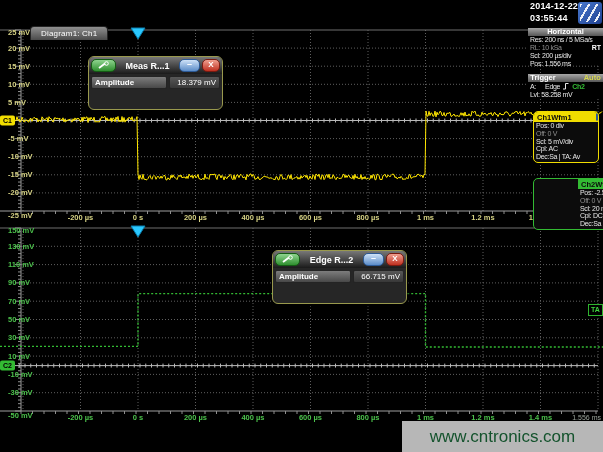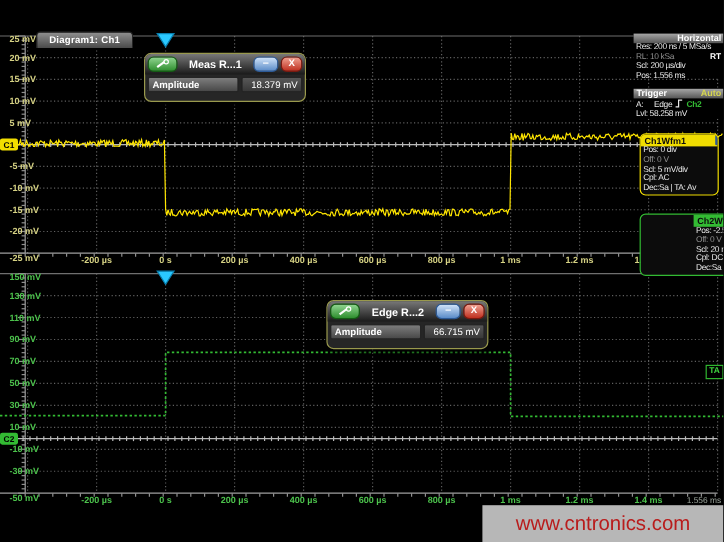--- a/index.html
+++ b/index.html
@@ -3,54 +3,54 @@
 <meta charset="utf-8">
 <style>
   html,body{margin:0;padding:0;background:#111;}
   #screen{position:relative;width:603px;height:452px;background:#000;overflow:hidden;
           font-family:"Liberation Sans",sans-serif;}
   #scope{position:absolute;left:0;top:0;z-index:1;}
 
   
   .tab{position:absolute;z-index:2;background:linear-gradient(#8f8f8f,#4a4a4a);
        border:1px solid #232323;border-bottom:none;border-radius:4px 4px 0 0;
-       color:#fff;font-size:8px;font-weight:bold;padding:2px 10px 2px;letter-spacing:.2px;white-space:nowrap;text-align:center;}
+       color:#fff;font-size:8px;font-weight:normal;padding:2px 10px 2px;letter-spacing:.2px;white-space:nowrap;text-align:center;}
   #tab1{left:30px;top:26px;}
   #tab2{left:34px;top:222px;}
 
   
   .popup{position:absolute;z-index:5;width:133px;border:1px solid #99994d;border-radius:6px;
          background:#262626;box-shadow:2px 3px 4px rgba(0,0,0,.7);}
   .popup-title{display:flex;align-items:center;gap:2px;height:15px;padding:1px 2px;
                background:linear-gradient(#787878,#1a1a1a);border-radius:5px 5px 0 0;}
   .btn-wrench{width:23px;height:11px;border-radius:5px;background:linear-gradient(#8fd48f,#2f8f2f);
               border:1px solid #145c14;display:flex;align-items:center;justify-content:center;}
   .popup-name{flex:1;text-align:center;color:#fff;font-weight:bold;font-size:9px;white-space:nowrap;}
   .btn-min{width:19px;height:11px;border-radius:5px;background:linear-gradient(#cfe2f8,#5b8cc8);
            border:1px solid #2d5a96;color:#fff;font-size:9px;font-weight:bold;text-align:center;line-height:9px;}
   .btn-close{width:16px;height:11px;border-radius:5px;background:linear-gradient(#f0a090,#bf3020);
              border:1px solid #7a1a10;color:#fff;font-size:8px;font-weight:bold;text-align:center;line-height:10px;}
-  .popup-body{display:flex;gap:2px;padding:2px 2px 7px;}
+  .popup-body{display:flex;gap:2px;padding:2px 2px 20px;}
   .meas-label{width:68px;background:linear-gradient(#7d7d7d,#484848);border:1px solid #242424;
               border-radius:2px;color:#fff;font-size:8px;font-weight:bold;padding:1px 3px;}
   .meas-value{flex:1;color:#fff;font-size:8px;font-weight:normal;text-align:right;padding:1px 3px;
               background:linear-gradient(#585858,#383838);border:1px solid #242424;border-radius:2px;}
-  #popup1{left:88px;top:44px;margin-left:32px;}
+  #popup1{left:88px;top:56px;}
   #popup2{left:272px;top:250px;}
 
   
   #datebox{position:absolute;left:528px;top:0;width:75px;height:27px;z-index:10;background:#000;}
   .dateline{color:#fff;font-weight:bold;font-size:9px;line-height:12px;padding-left:2px;letter-spacing:.2px;}
   #rs-logo{position:absolute;right:1px;top:2px;width:24px;height:22px;border-radius:3px;
            background:linear-gradient(135deg,#4a7ad0,#1e3f8f);overflow:hidden;}
   .logo-stripes{position:absolute;left:2px;top:2px;right:2px;bottom:2px;
            background:repeating-linear-gradient(120deg,rgba(255,255,255,.92) 0 2px,transparent 2px 7px);}
 
   .side-panel{position:absolute;left:528px;width:75px;z-index:10;background:#000;}
-  .sp-header{display:flex;justify-content:flex-end;background:linear-gradient(#a6a6a6,#565656);
+  .sp-header{display:flex;justify-content:center;background:linear-gradient(#a6a6a6,#565656);
              color:#fff;font-size:7.5px;font-weight:bold;height:8px;line-height:8px;padding:0 2px;}
   .trig-mode{color:#d6d650;margin-left:28px;}
   .sp-row{color:#e8e8e8;font-size:7px;line-height:8px;padding-left:2px;white-space:nowrap;
           letter-spacing:-.3px;position:relative;}
   .sp-row.dim{color:#8f8f8f;}
   .sp-right{position:absolute;right:2px;top:0;color:#fff;font-weight:bold;letter-spacing:0;}
   #panel-horizontal{top:28px;height:37px;}
   #panel-trigger{top:74px;height:25px;}
   .edge-icon{vertical-align:-1px;margin:0 2px;}
   .trig-ch{color:#33bb33;font-weight:bold;}
@@ -67,21 +67,21 @@
   #wfm1{top:111px;height:50px;border-color:#f0dc00;}
   #wfm1 .wfm-header{background:#f0dc00;gap:24px;}
   #wfm2{top:178px;height:50px;border-color:#33bb33;padding-left:44px;}
   #wfm2 .wfm-header{background:#33bb33;}
 
   #ta-badge{position:absolute;left:588px;top:304px;z-index:4;width:13px;height:10px;border:1px solid #2fb52f;
             color:#3fd43f;font-size:7px;font-weight:bold;text-align:center;line-height:9px;background:#000;}
 
   #watermark{position:absolute;left:402px;top:421px;width:201px;height:31px;z-index:20;
              background:rgba(197,197,197,.93);display:flex;align-items:center;justify-content:center;
-             font-size:17px;color:#b91c1c;}
+             font-size:17px;color:#14532d;}
 </style>
 </head>
 <body>
 
 <div id="screen">
     <svg id="scope" width="603" height="452">
       <line x1="23" y1="30" x2="23" y2="211" stroke="#5f5f5f" stroke-width="1" stroke-dasharray="1,2"></line>
       <line x1="80.5" y1="30" x2="80.5" y2="211" stroke="#5f5f5f" stroke-width="1" stroke-dasharray="1,2"></line>
       <line x1="138" y1="30" x2="138" y2="211" stroke="#5f5f5f" stroke-width="1" stroke-dasharray="1,2"></line>
       <line x1="195.5" y1="30" x2="195.5" y2="211" stroke="#5f5f5f" stroke-width="1" stroke-dasharray="1,2"></line>
@@ -622,20 +622,27 @@
       <span class="popup-name">Edge R...2</span>
       <div class="btn-min">–</div>
       <div class="btn-close">X</div>
     </div>
     <div class="popup-body">
       <div class="meas-label">Amplitude</div>
       <div class="meas-value">66.715 mV</div>
     </div>
   </div>
 
+  <div id="datebox">
+    <div class="dateline">2014-12-22</div>
+    <div class="dateline">03:55:44</div>
+    <div id="rs-logo">
+        <div class="logo-stripes"></div>
+      </div>
+  </div>
 
   <div class="side-panel" id="panel-horizontal">
     <div class="sp-header">
       <span>Horizontal</span>
     </div>
     <div id="horiz-rows">
         <div class="sp-row">Res: 200 ns / 5 MSa/s</div>
         <div class="sp-row dim">RL: 10 kSa<span class="sp-right">RT</span></div>
         <div class="sp-row">Scl: 200 µs/div</div>
         <div class="sp-row">Pos: 1.556 ms</div>

